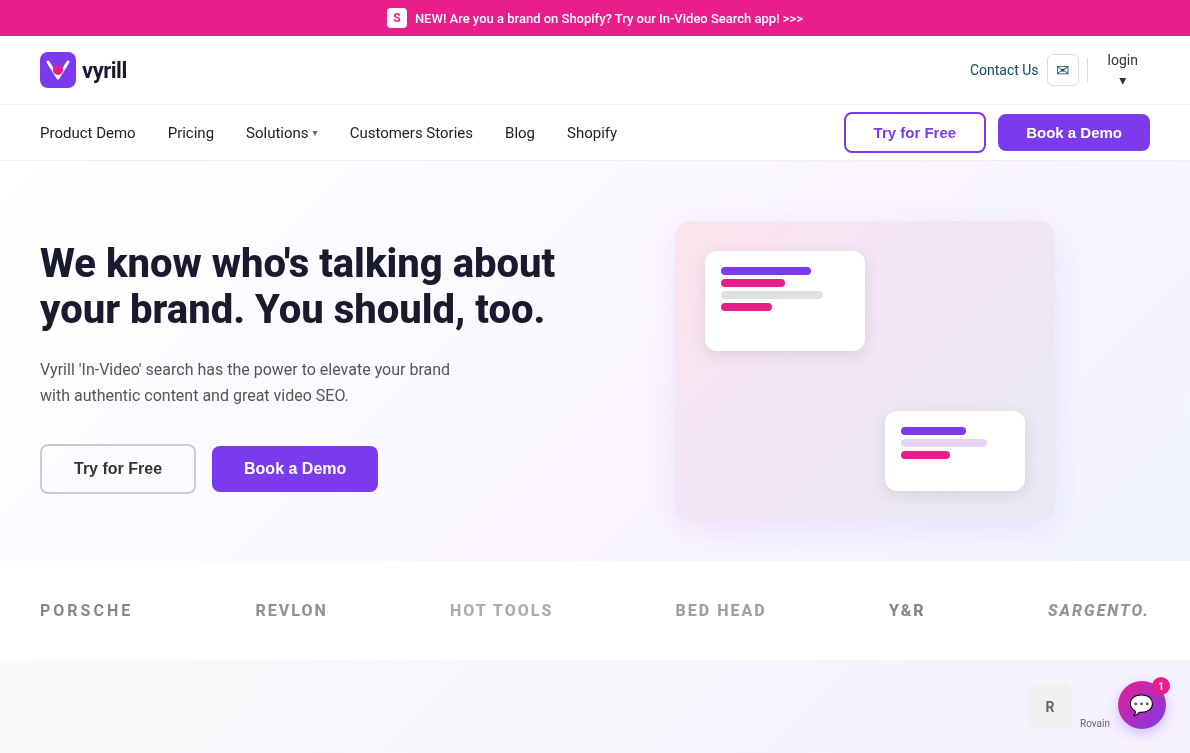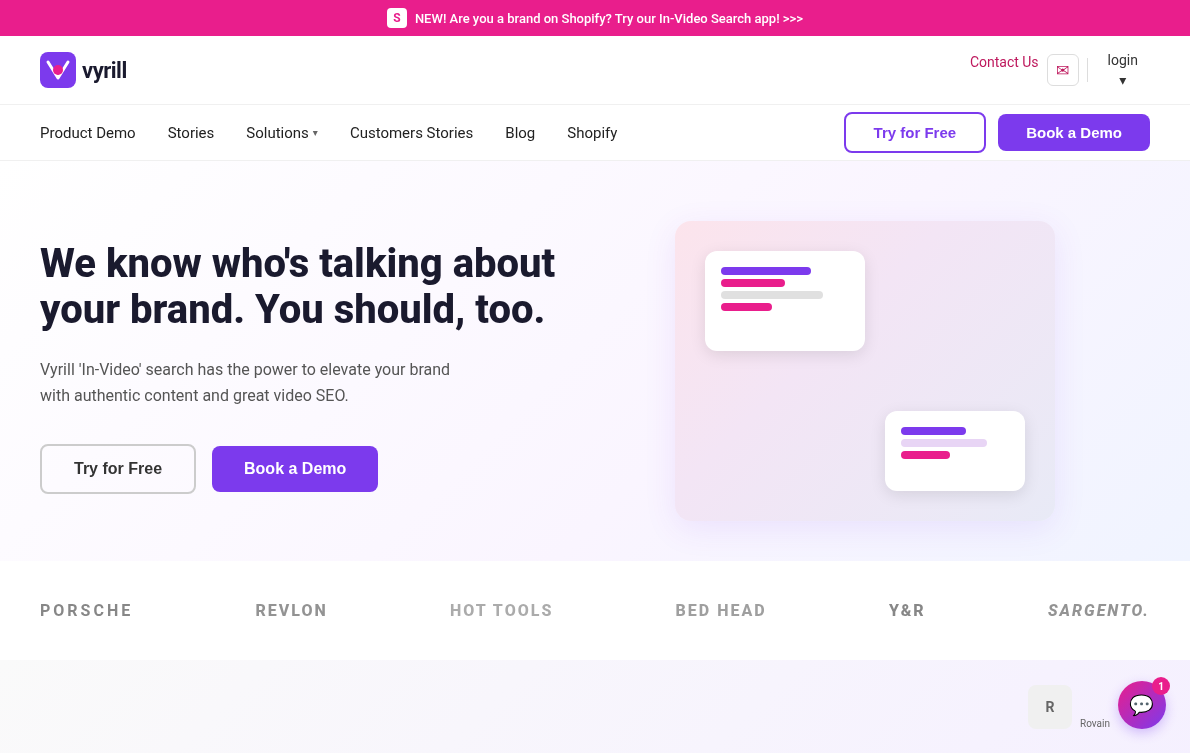--- a/index.html
+++ b/index.html
@@ -53,24 +53,24 @@
     .logo-text {
       font-size: 22px;
       font-weight: 700;
       color: #1a1a2e;
       letter-spacing: -0.5px;
     }
 
     .header-contact {
       margin-left: auto;
       display: flex;
-      align-items: flex-start;
+      align-items: center;
       gap: 8px;
       font-size: 14px;
-      color: #be185d;
+      color: #0c4a6e;
       text-decoration: none;
     }
     .mail-icon {
       width: 32px; height: 32px;
       border: 1px solid #ddd;
       border-radius: 6px;
       display: flex; align-items: center; justify-content: center;
       font-size: 16px;
     }
     .login-btn {
@@ -338,21 +338,21 @@
     <span>▾</span>
   </div>
 </header>
 
 <nav class="nav">
   <div class="nav-links">
     <a class="nav-link" href="#">
       <span>Product Demo</span>
     </a>
     <a class="nav-link" href="#">
-      <span>Stories</span>
+      <span>Pricing</span>
     </a>
     <a class="nav-link" href="#">
       <span>Solutions</span>
       <span class="chevron">▾</span>
     </a>
     <a class="nav-link" href="#">
       <span>Customers Stories</span>
     </a>
     <a class="nav-link" href="#">
       <span>Blog</span>

